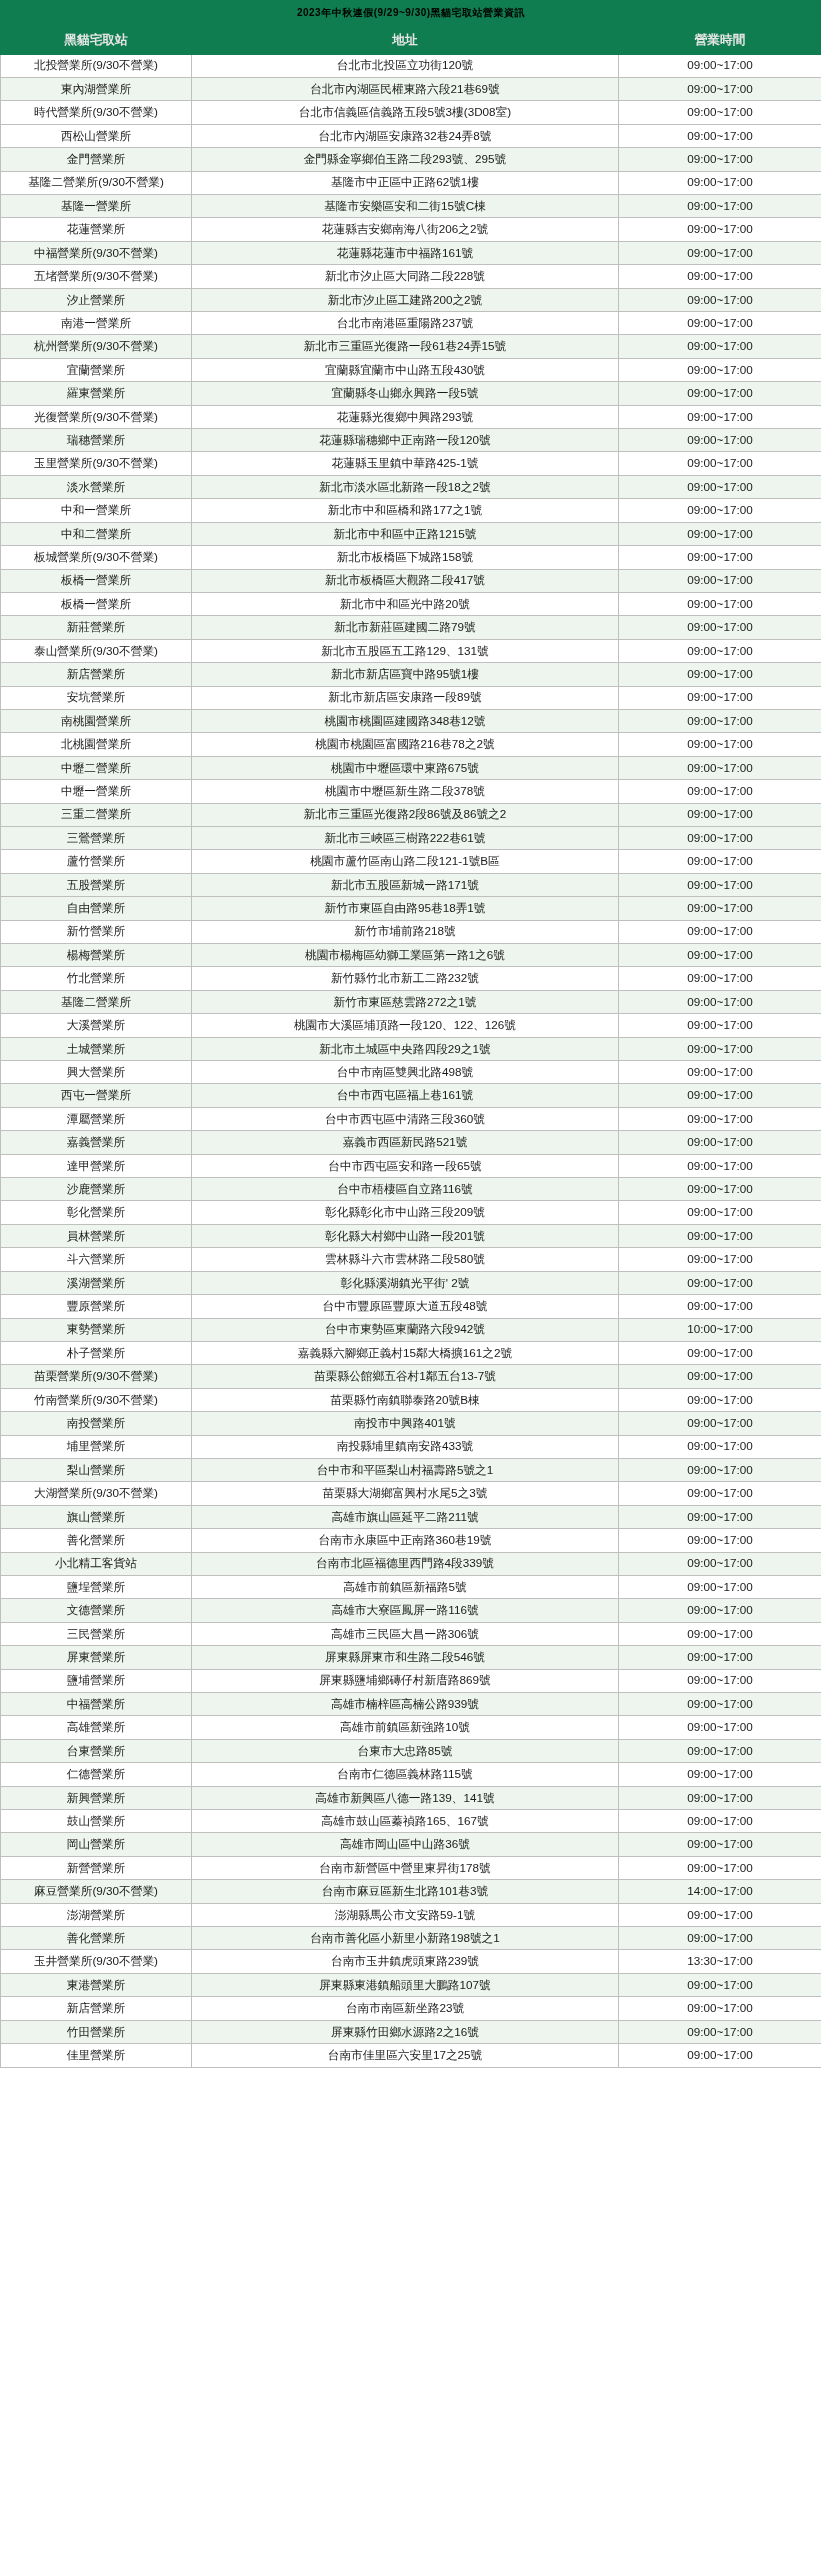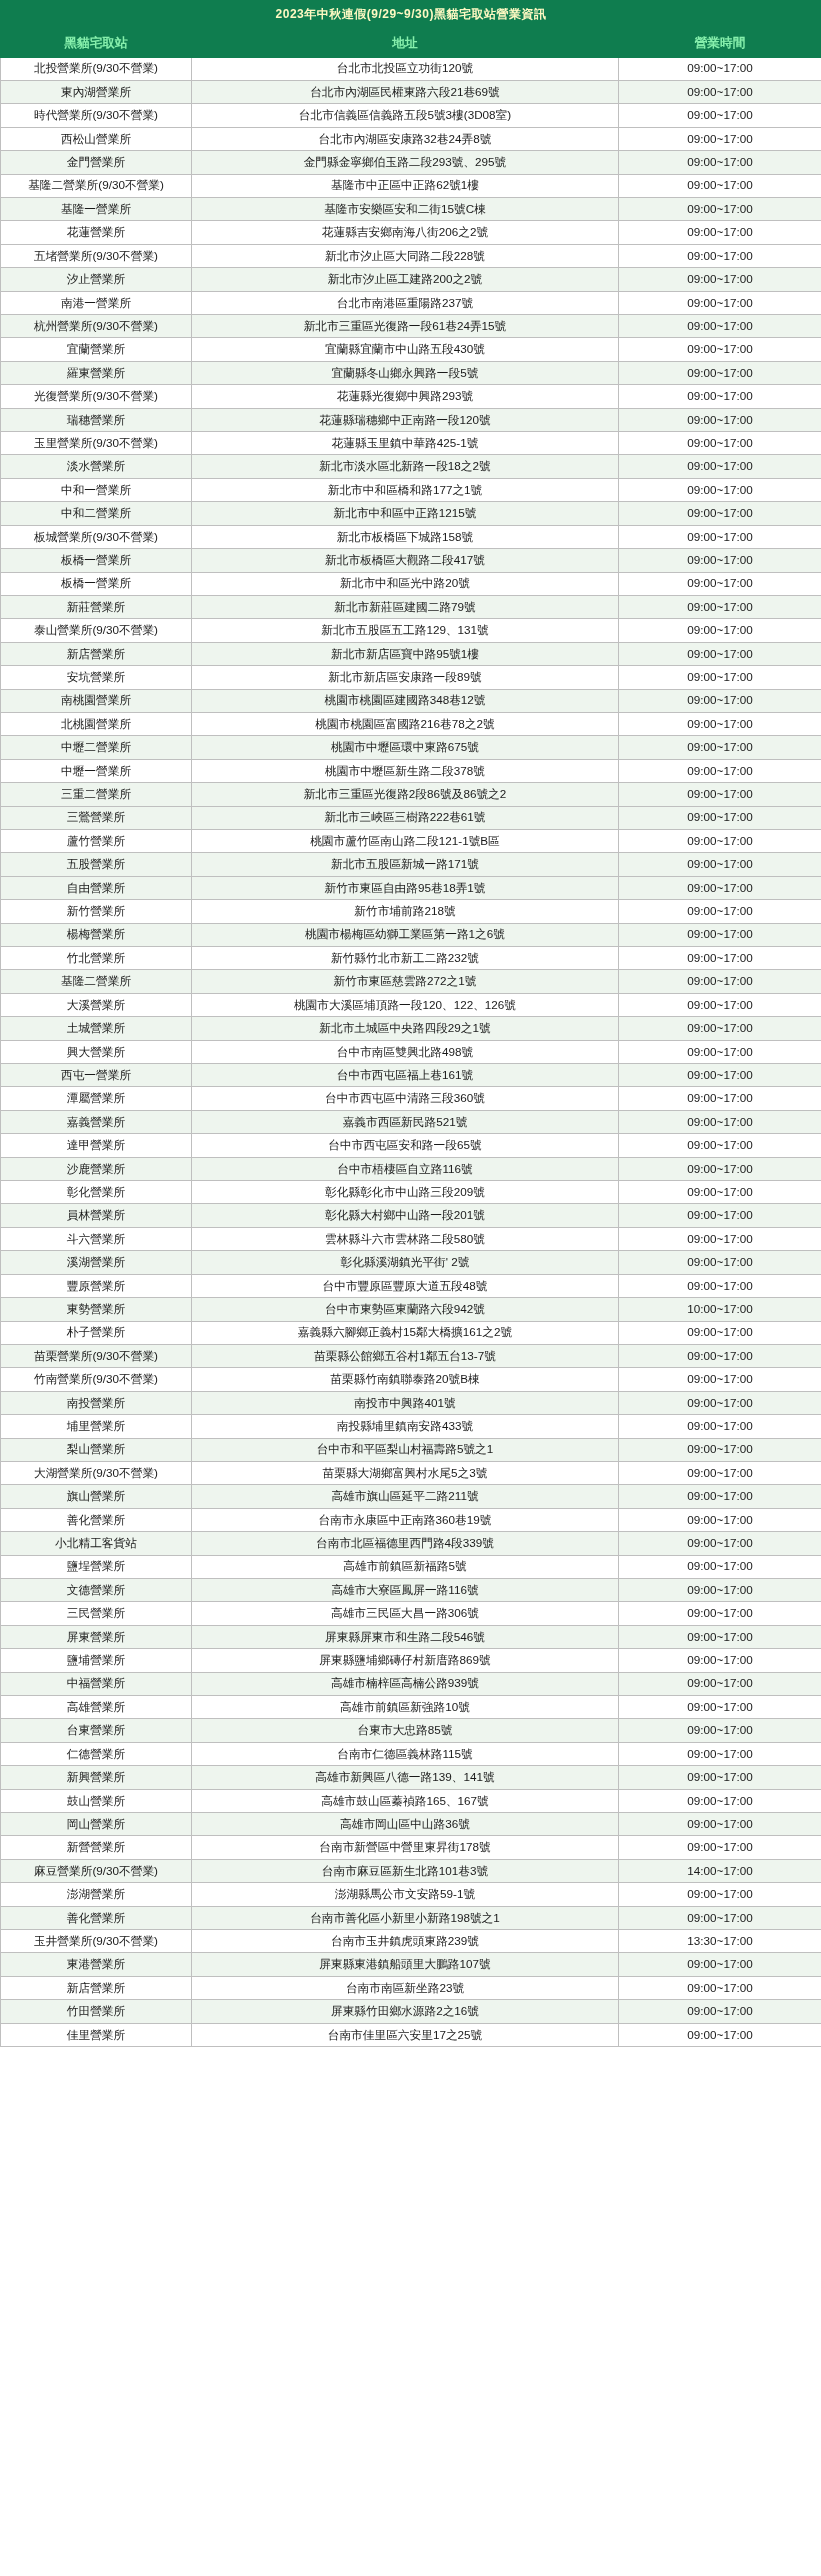--- a/index.html
+++ b/index.html
@@ -16,30 +16,30 @@
     background: #ffffff;
   }
   table.sched {
     width: 822px;
     border-collapse: collapse;
     table-layout: fixed;
   }
   table.sched caption {
     caption-side: top;
     background: #0f7d4f;
-    color: #fef9c3;
-    font-size: 12px;
+    color: #000000;
+    font-size: 10px;
     font-weight: bold;
     letter-spacing: 0.5px;
     padding: 5.9px 0 5.9px 0;
     text-align: center;
   }
   table.sched th {
     background: #0f7d4f;
-    color: #86efac;
+    color: #e5e5e5;
     font-size: 12.7px;
     font-weight: bold;
     padding: 4.9px 0 4.9px 0;
     text-align: center;
     border: 1px solid #0f7d4f;
   }
   table.sched td {
     font-size: 11.7px;
     color: #1a1a1a;
     text-align: center;
@@ -111,20 +111,25 @@
         <tr class="row-alt">
           <td class="station">基隆一營業所</td>
           <td class="address">基隆市安樂區安和二街15號C棟</td>
           <td class="hours">09:00~17:00</td>
         </tr>
         <tr class="row-norm">
           <td class="station">花蓮營業所</td>
           <td class="address">花蓮縣吉安鄉南海八街206之2號</td>
           <td class="hours">09:00~17:00</td>
         </tr>
+        <tr class="row-alt">
+          <td class="station">中福營業所(9/30不營業)</td>
+          <td class="address">花蓮縣花蓮市中福路161號</td>
+          <td class="hours">09:00~17:00</td>
+        </tr>
         <tr class="row-norm">
           <td class="station">五堵營業所(9/30不營業)</td>
           <td class="address">新北市汐止區大同路二段228號</td>
           <td class="hours">09:00~17:00</td>
         </tr>
         <tr class="row-alt">
           <td class="station">汐止營業所</td>
           <td class="address">新北市汐止區工建路200之2號</td>
           <td class="hours">09:00~17:00</td>
         </tr>

